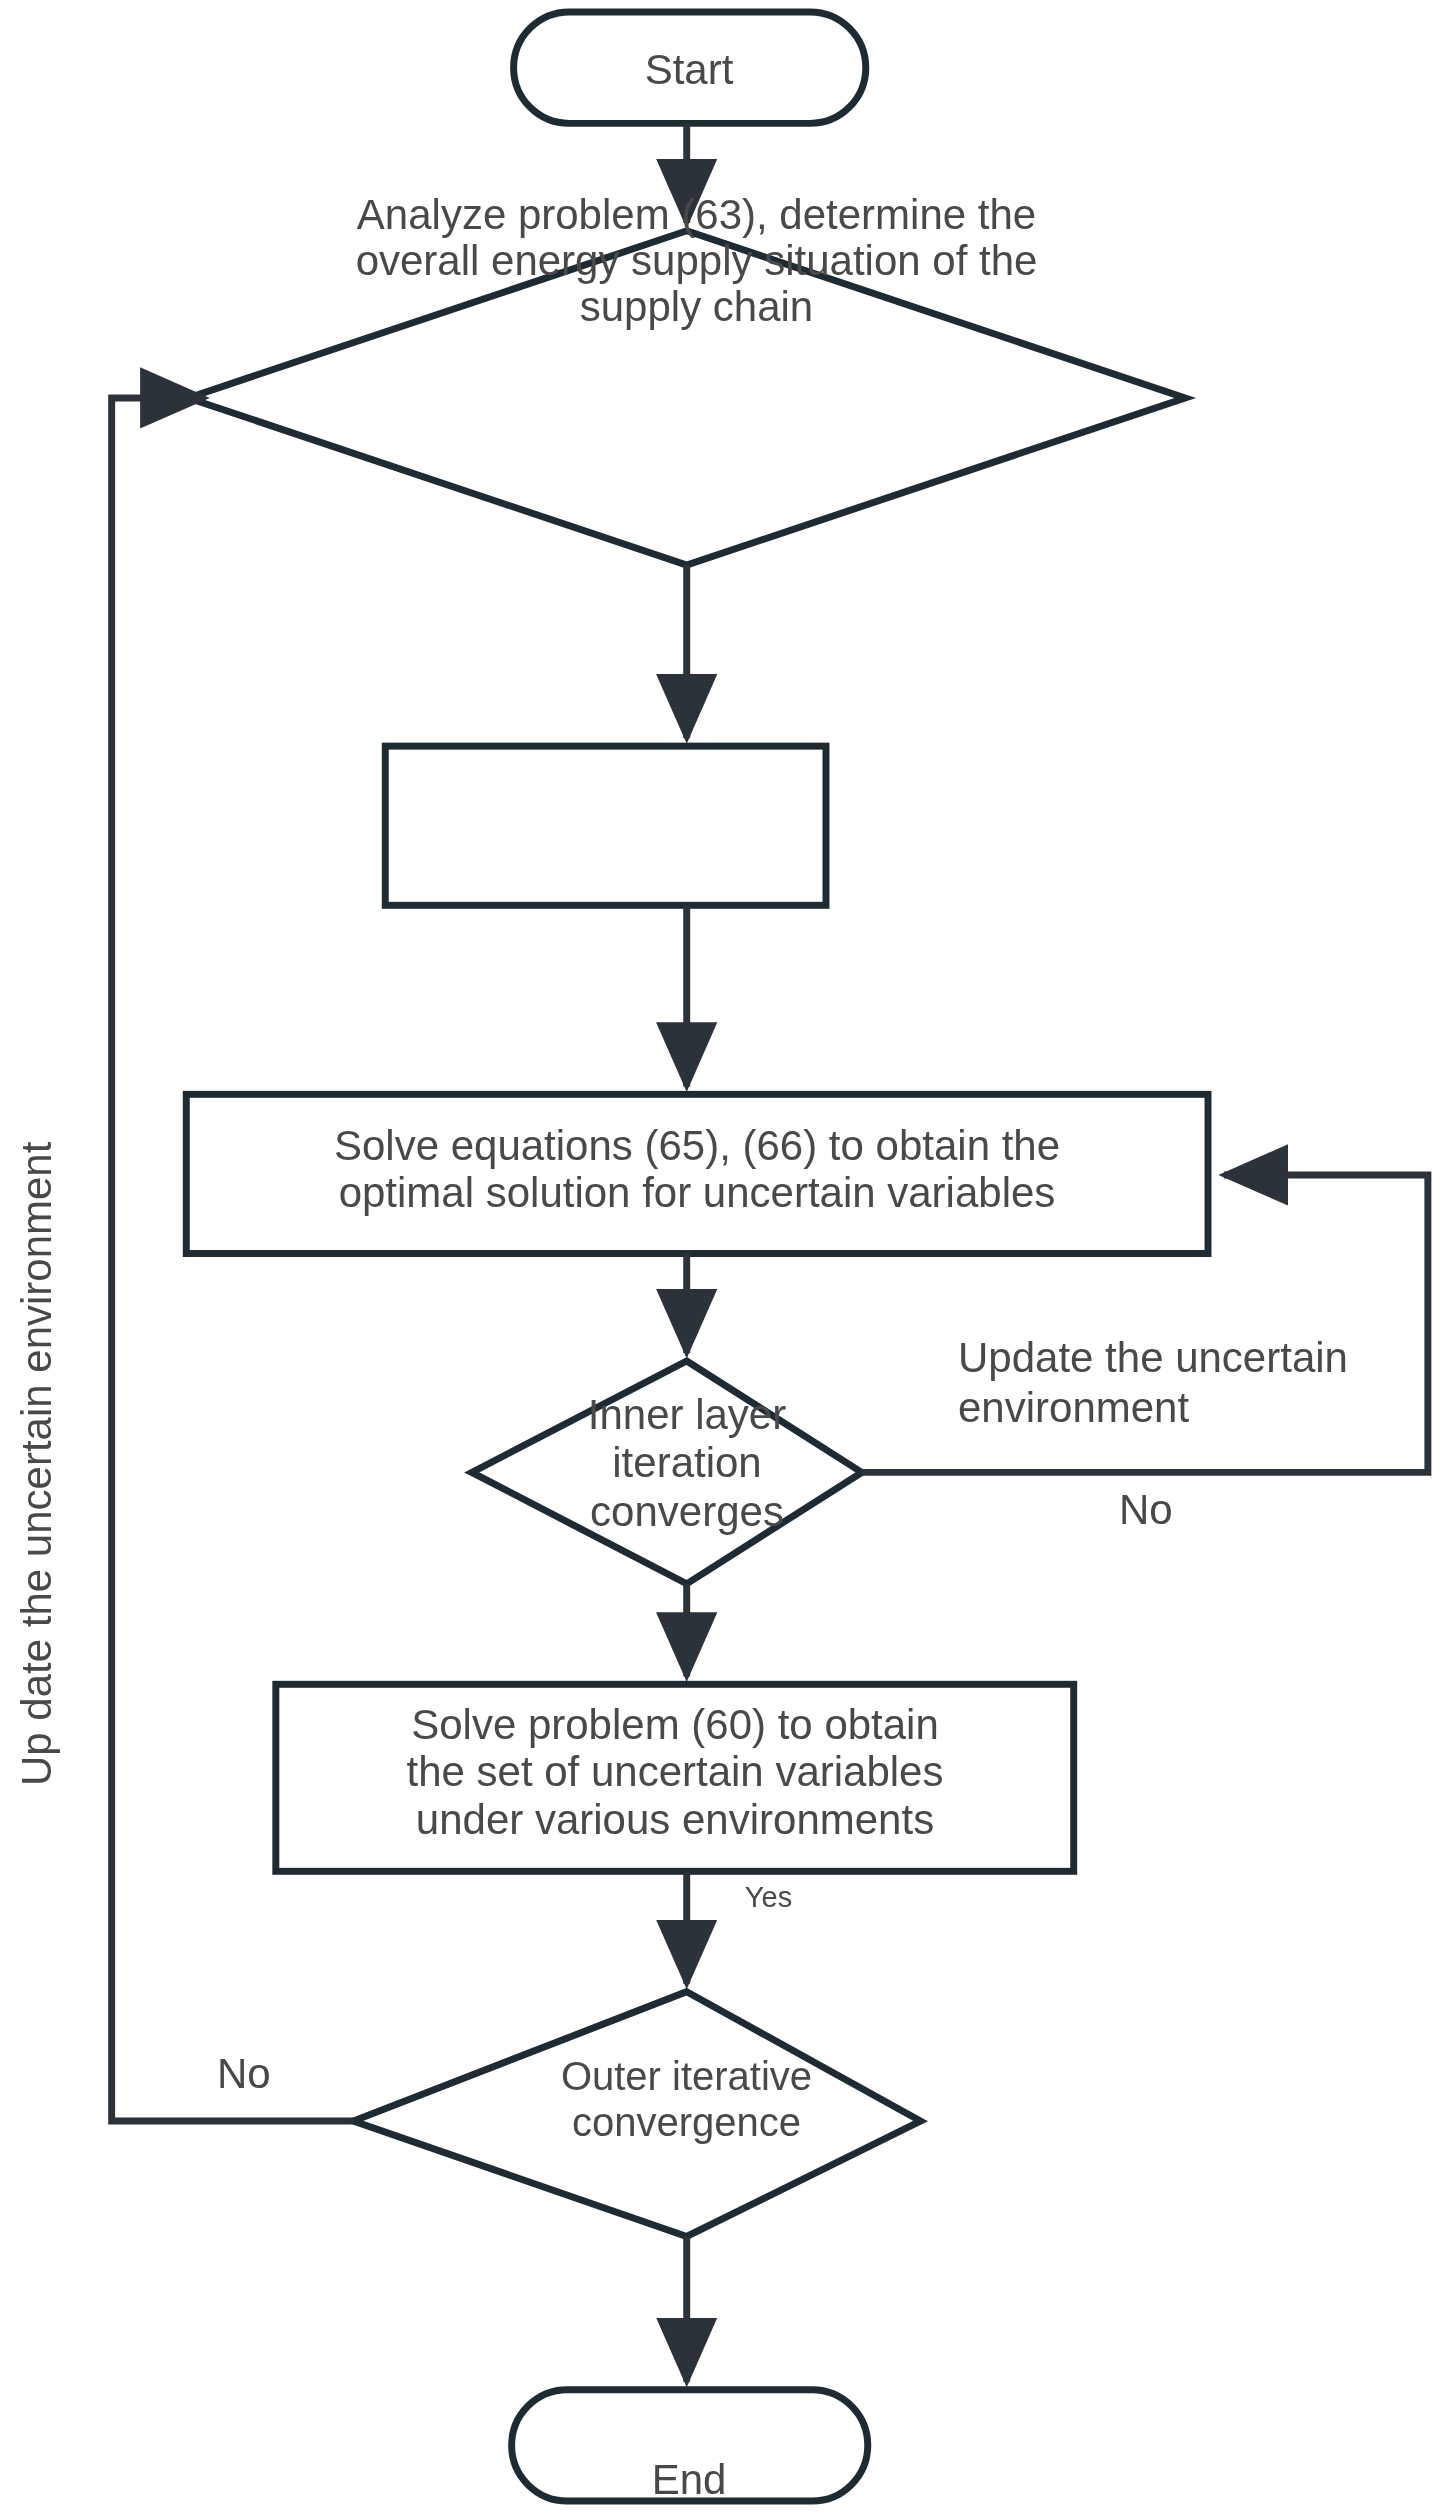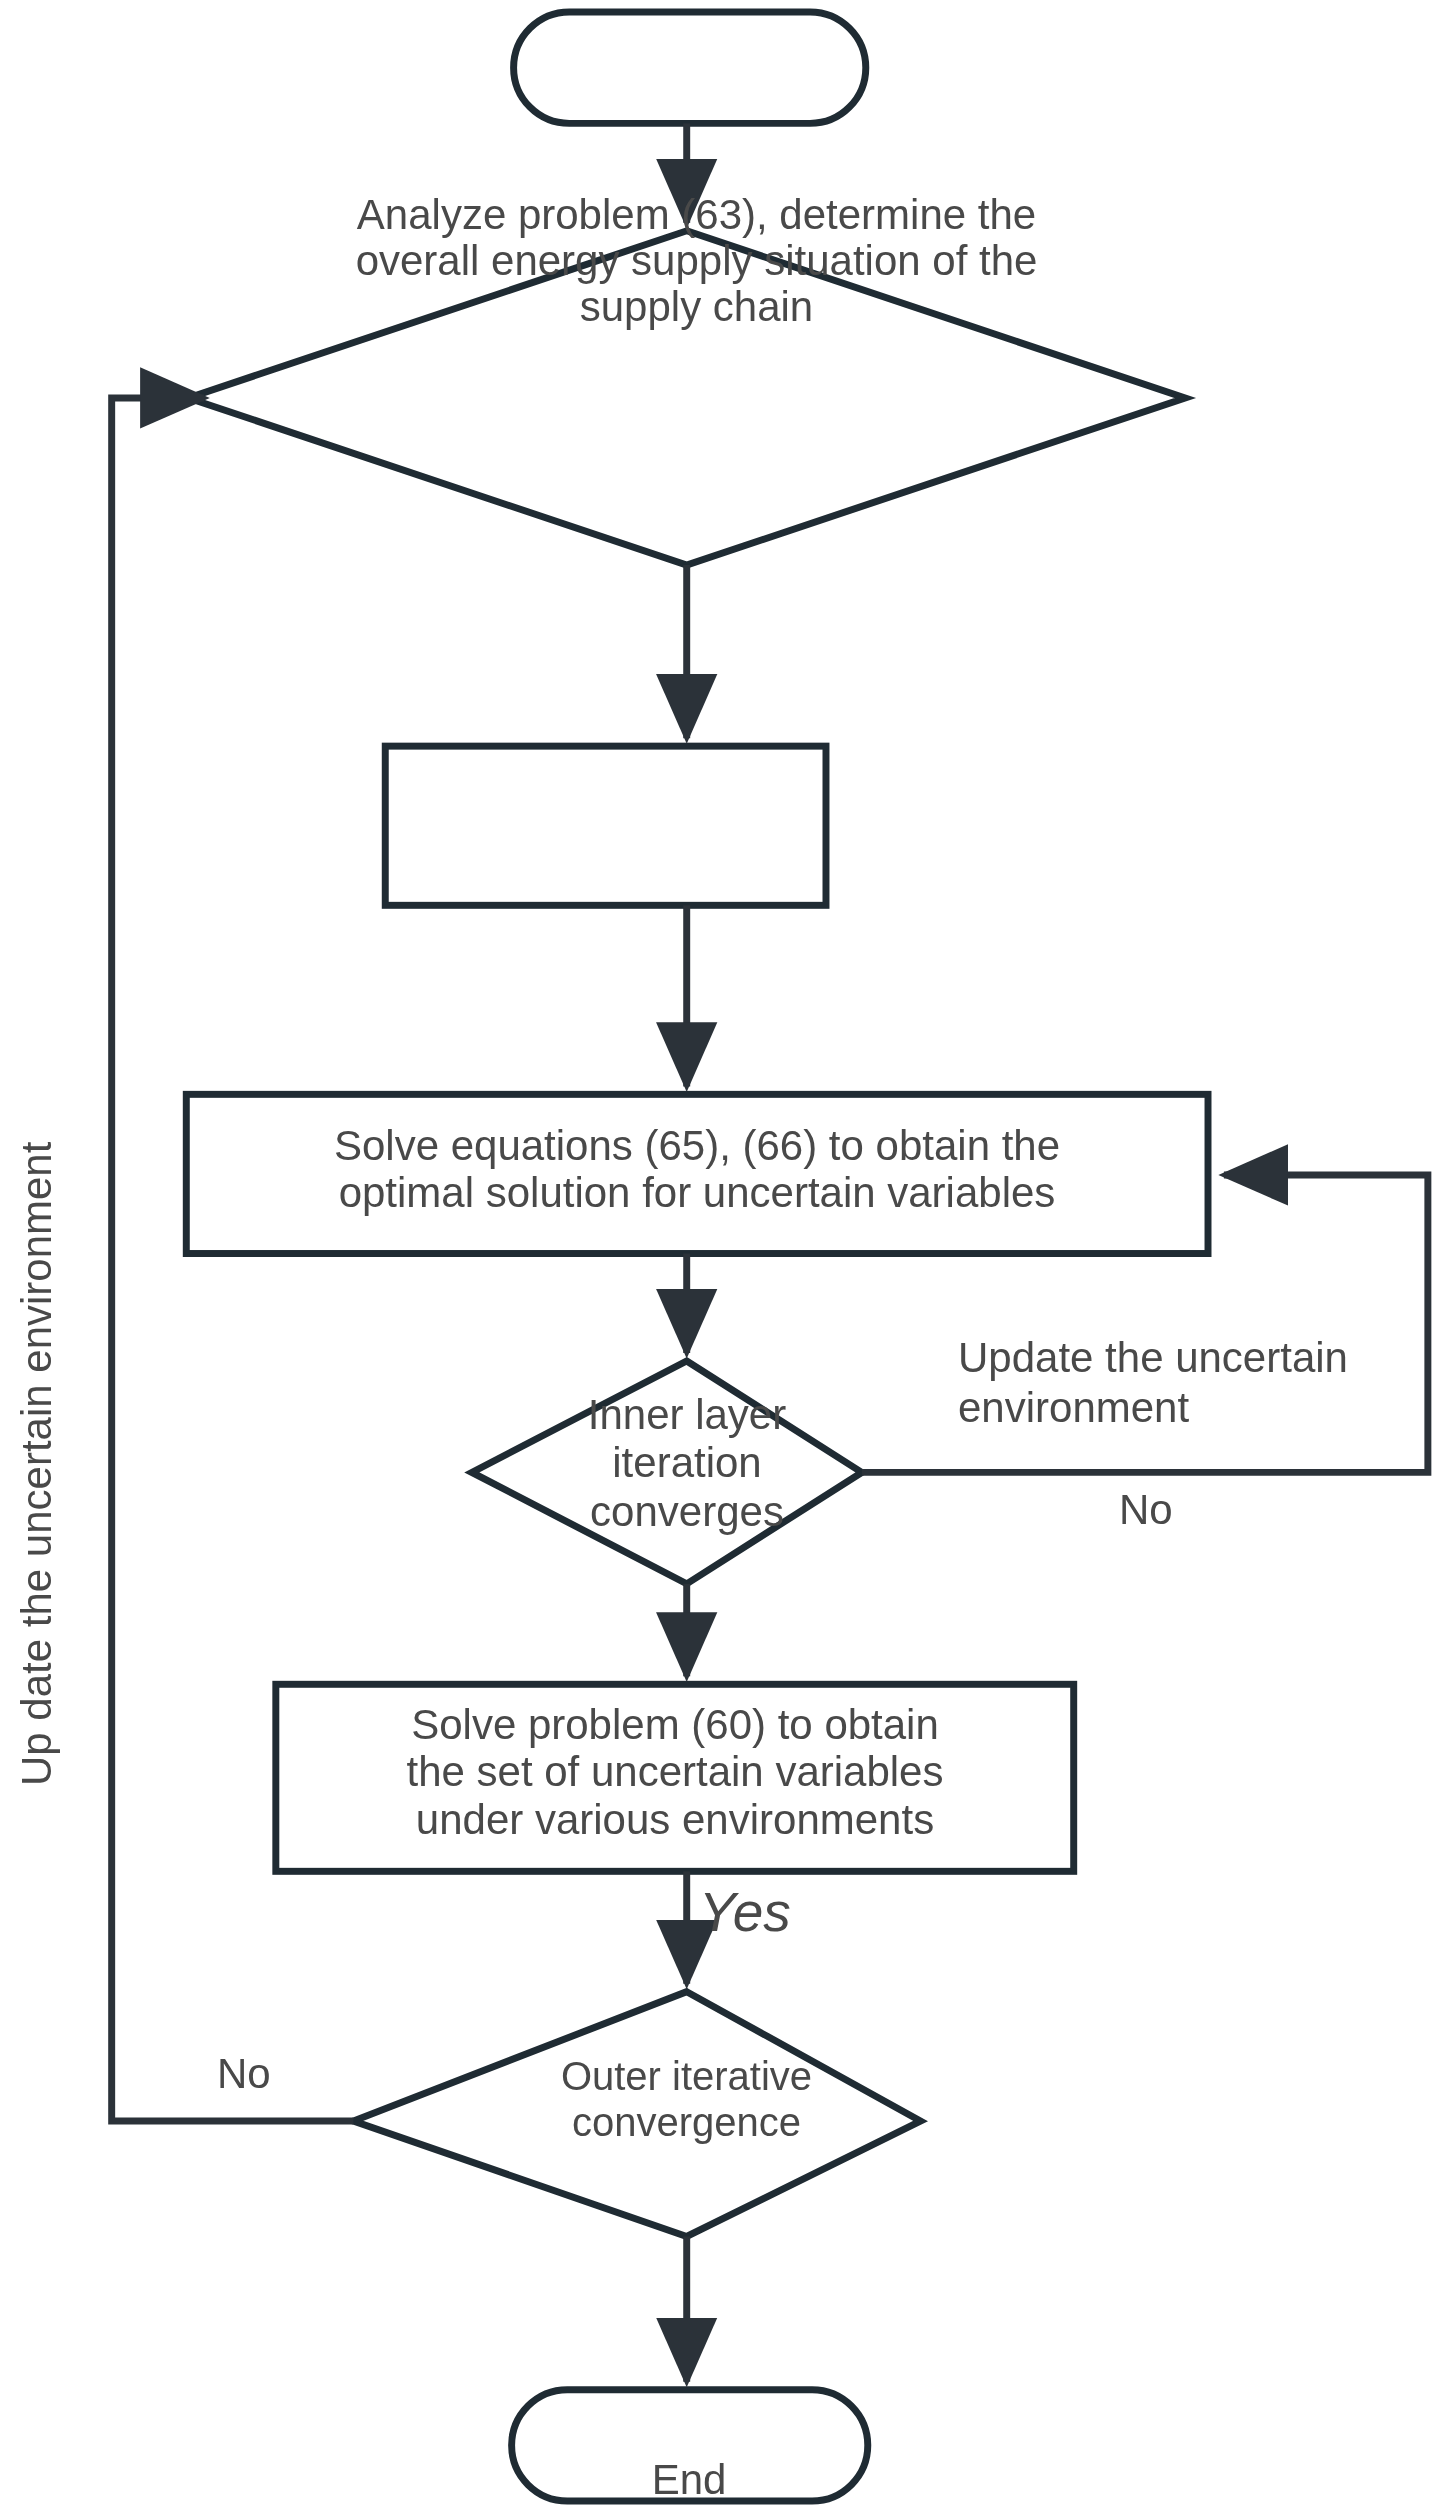--- a/index.html
+++ b/index.html
@@ -93,20 +93,21 @@
 
     <line x1="690" y1="1592" x2="690" y2="1685" stroke="#2b3239" stroke-width="7" marker-end="url(#arrowhead)"></line>
 
     <line x1="690" y1="1881" x2="690" y2="1994" stroke="#2b3239" stroke-width="7" marker-end="url(#arrowhead)"></line>
 
     <path d="M 355,2132 L 112,2132 L 112,400 L 205,400" fill="none" stroke="#2b3239" stroke-width="7" marker-end="url(#arrowhead)"></path>
 
     <line x1="690" y1="2248" x2="690" y2="2394" stroke="#2b3239" stroke-width="7" marker-end="url(#arrowhead)"></line>
   </svg>
 
+  <div class="node-text" style="left:513px; top:46px; width:352px; font-size:42px;">Start</div>
 
   <div class="node-text" style="left:164px; top:192px; width:1065px; font-size:42px; line-height:1.1;">Analyze problem (63), determine the
 overall energy supply situation of the
 supply chain</div>
 
 
   <div class="node-text" style="left:186px; top:1122px; width:1022px; font-size:42px; line-height:1.12;">Solve equations (65), (66) to obtain the
 optimal solution for uncertain variables</div>
 
   <div class="node-text" style="left:458px; top:1391px; width:458px; font-size:42px; line-height:1.15;">Inner layer
@@ -120,20 +121,20 @@
   <div class="node-text" style="left:428px; top:2053px; width:517px; font-size:40px; line-height:1.15;">Outer iterative
 convergence</div>
 
   <div class="node-text" style="left:511px; top:2424px; width:356px; font-size:42px;margin-top:32px;">End</div>
 
   <div class="edge-label" style="left:958px; top:1333px; width:517px; text-align:left; font-size:42px; line-height:1.18;">Update the uncertain
 environment</div>
 
   <div class="edge-label" style="left:1119px; top:1486px; width:119px; text-align:left; font-size:42px;">No</div>
 
-  <div class="edge-label" style="left:699px; top:1881px; width:139px; text-align:left; font-size:55px;font-style:italic;">Yes</div>
+  <div class="edge-label" style="left:699px; top:1881px; width:139px; text-align:center; font-size:29px;">Yes</div>
 
   <div class="edge-label" style="left:217px; top:2050px; width:139px; text-align:left; font-size:42px;">No</div>
 
   <div class="rot-label" style="left:16px; top:1786px; font-size:42px;">Up date the uncertain environment</div>
 
 </div>
 
 
 </body></html>

